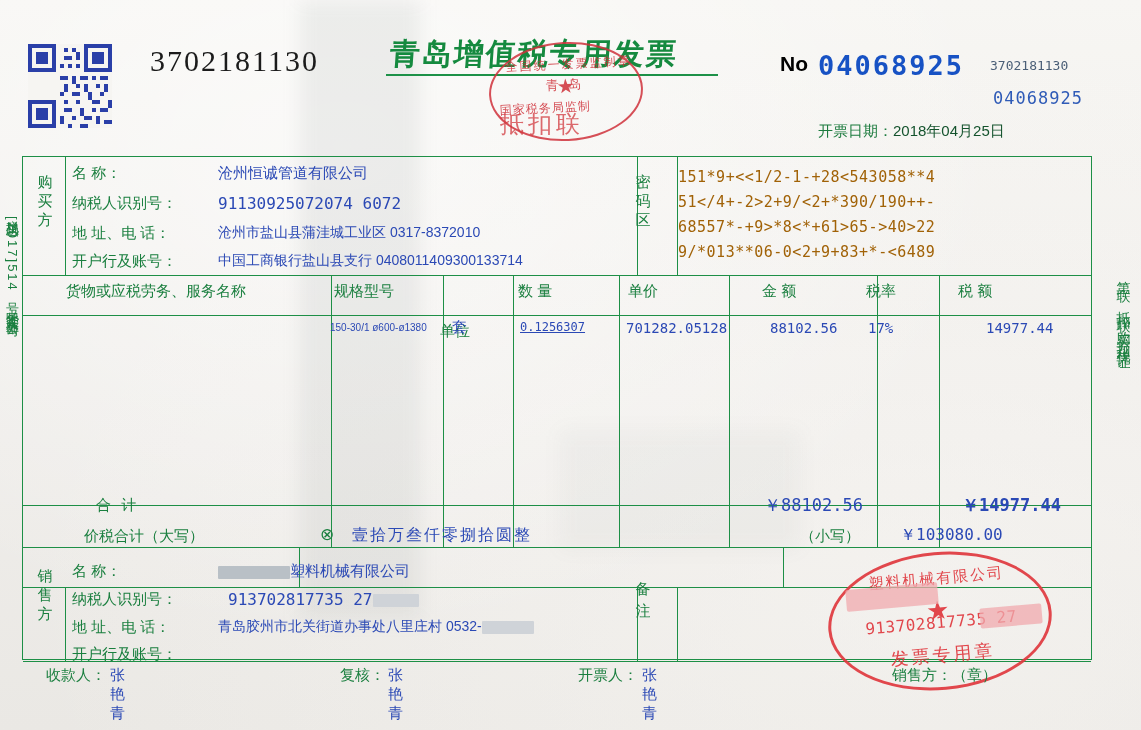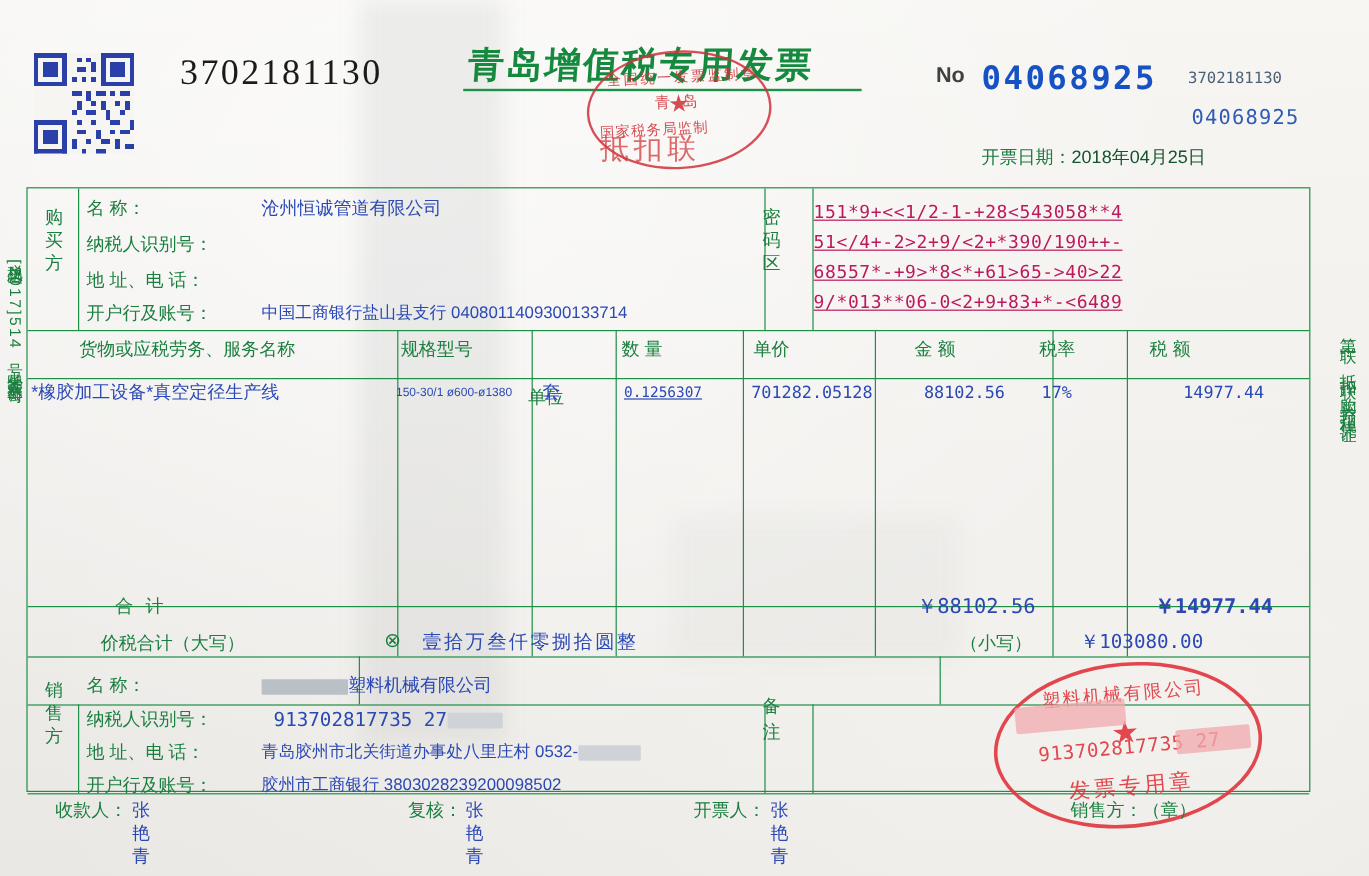--- a/index.html
+++ b/index.html
@@ -44,21 +44,21 @@
   .title{
     position:absolute;left:390px;top:34px;
     font-size:30px;color:#158a3f;font-weight:bold;letter-spacing:2px;
     font-family:"DejaVu Sans",sans-serif;
     transform:skewX(-4deg);
   }
   .title-line{
     position:absolute;left:386px;top:74px;width:332px;height:2px;background:#1d9148;
   }
   .no-label{
-    position:absolute;left:780px;top:52px;font-size:18px;color:#404040;font-weight:bold;
+    position:absolute;left:780px;top:52px;font-size:21px;color:#000000;font-weight:bold;
   }
   .no-val{
     position:absolute;left:818px;top:50px;font-size:27px;color:#1752c4;font-weight:bold;letter-spacing:2px;
     font-family:"DejaVu Sans Mono",monospace;
   }
   .no-small{
     position:absolute;left:990px;top:58px;font-size:13px;color:#4b5f77;
     font-family:"DejaVu Sans Mono",monospace;
   }
   .no-small2{
@@ -101,24 +101,23 @@
   .cell{position:absolute;color:#1a7f3f;font-size:15px;}
   .sideband{
     position:absolute;width:42px;text-align:center;color:#1a7f3f;font-size:15px;
     line-height:19px;
   }
   .blue{color:#2b49b5;}
   .mono{font-family:"DejaVu Sans Mono",monospace;}
 
   
   .secret{
-    position:absolute;color:#be185d;font-size:15px;line-height:22px;
+    position:absolute;color:#a16207;font-size:15px;line-height:22px;
     font-family:"DejaVu Sans Mono",monospace;letter-spacing:.5px;
     white-space:pre;
-    text-decoration:underline;
   }
 
   
   .vstrip{
     position:absolute;right:8px;top:270px;
     writing-mode:vertical-rl;
     font-size:14px;color:#1a7f3f;letter-spacing:4px;
     height:400px;
   }
   .lstrip{
@@ -284,22 +283,24 @@
   </div>
 
   <div class="sideband" style="left:24px;top:172px;">
     购<br>买<br>方
   </div>
 
   <div class="cell" style="left:72px;top:164px;">名          称：</div>
   <div class="cell blue" style="left:218px;top:164px;">沧州恒诚管道有限公司</div>
 
   <div class="cell" style="left:72px;top:194px;">纳税人识别号：</div>
+  <div class="cell blue mono" style="left:218px;top:194px;font-size:16px;">91130925072074 6072</div>
 
   <div class="cell" style="left:72px;top:224px;">地  址、电  话：</div>
+  <div class="cell blue" style="left:218px;top:224px;font-size:14px;">沧州市盐山县蒲洼城工业区  0317-8372010</div>
 
   <div class="cell" style="left:72px;top:252px;">开户行及账号：</div>
   <div class="cell blue" style="left:218px;top:252px;font-size:14px;">中国工商银行盐山县支行  0408011409300133714</div>
 
   <div class="sideband" style="left:622px;top:172px;">
     密<br>码<br>区
   </div>
   <div class="secret" style="left:678px;top:166px;">151*9+&lt;&lt;1/2-1-+28&lt;543058**4</div>
   <div class="secret" style="left:678px;top:191px;">51&lt;/4+-2&gt;2+9/&lt;2+*390/190++-</div>
   <div class="secret" style="left:678px;top:216px;">68557*-+9&gt;*8&lt;*+61&gt;65-&gt;40&gt;22</div>
@@ -307,21 +308,20 @@
 
   <div class="cell" style="left:66px;top:282px;">货物或应税劳务、服务名称</div>
   <div class="cell" style="left:334px;top:282px;">规格型号</div>
   <div class="cell" style="left:440px;top:288px;margin-top:34px;">单位</div>
   <div class="cell" style="left:518px;top:282px;">数  量</div>
   <div class="cell" style="left:628px;top:282px;">单价</div>
   <div class="cell" style="left:762px;top:282px;">金       额</div>
   <div class="cell" style="left:866px;top:282px;">税率</div>
   <div class="cell" style="left:958px;top:282px;">税        额</div>
 
-  <div class="cell blue" style="left:26px;top:318px;font-size:15px;">*橡胶加工设备*真空定径生产线</div>
   <div class="cell blue" style="left:330px;top:322px;font-size:10px;">150-30/1 ø600-ø1380</div>
   <div class="cell blue" style="left:452px;top:318px;">套</div>
   <div class="cell blue mono" style="left:520px;top:320px;font-size:12px;text-decoration:underline;">0.1256307</div>
   <div class="cell blue mono" style="left:626px;top:320px;font-size:14px;">701282.05128</div>
   <div class="cell blue mono" style="left:770px;top:320px;font-size:14px;">88102.56</div>
   <div class="cell blue mono" style="left:868px;top:320px;font-size:14px;">17%</div>
   <div class="cell blue mono" style="left:986px;top:320px;font-size:14px;">14977.44</div>
 
   <div class="cell" style="left:96px;top:496px;letter-spacing:3px;">合            计</div>
   <div class="cell blue mono" style="left:764px;top:494px;font-size:17px;">￥88102.56</div>
@@ -346,21 +346,20 @@
   <div class="cell blue mono" style="left:228px;top:590px;font-size:16px;">
     <span>913702817735 27</span><span class="redact" style="width:46px;"></span>
   </div>
 
   <div class="cell" style="left:72px;top:618px;">地  址、电  话：</div>
   <div class="cell blue" style="left:218px;top:618px;font-size:14px;">
     <span>青岛胶州市北关街道办事处八里庄村  0532-</span><span class="redact" style="width:52px;"></span>
   </div>
 
   <div class="cell" style="left:72px;top:645px;">开户行及账号：</div>
-  <div class="cell blue" style="left:218px;top:645px;font-size:14px;">胶州市工商银行  3803028239200098502</div>
 
   <div class="sideband" style="left:622px;top:578px;line-height:22px;">
     备<br>注
   </div>
 
   <div class="seal-bot">
     <div class="arc">塑料机械有限公司</div>
     <div class="seal-star-b">★</div>
     <div class="code">913702817735 27</div>
     <div class="btm">发票专用章</div>

